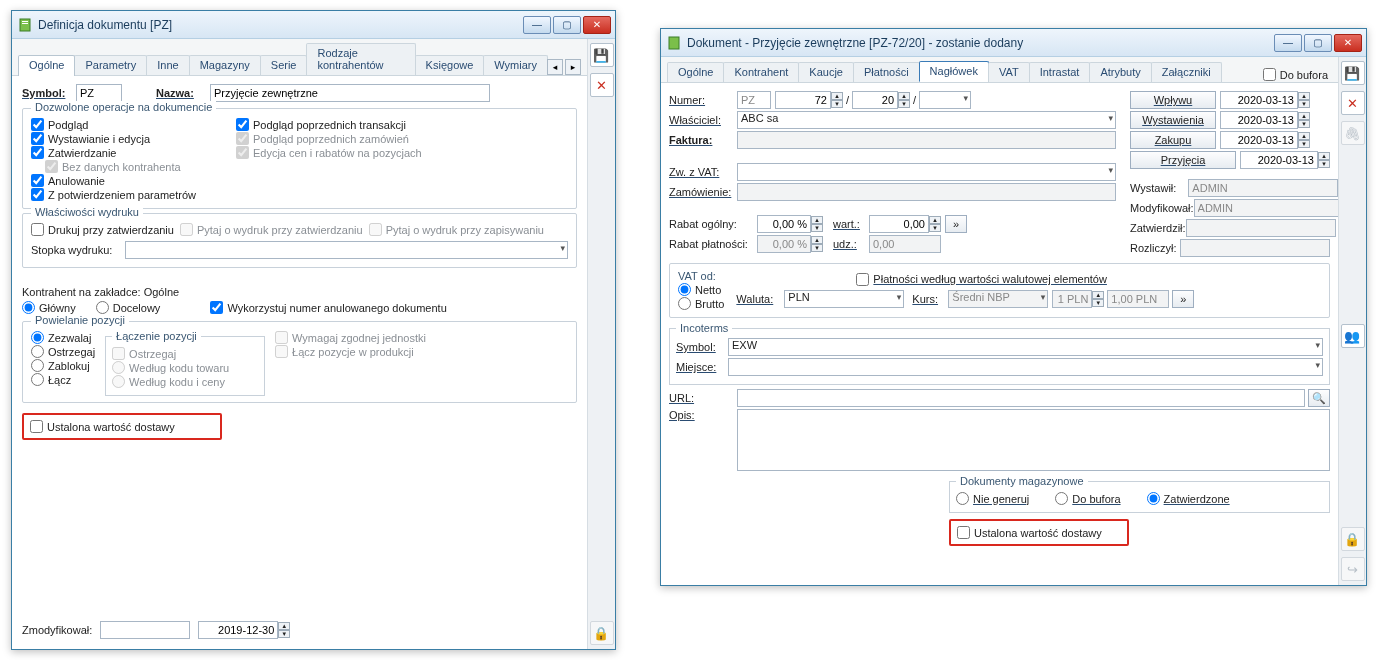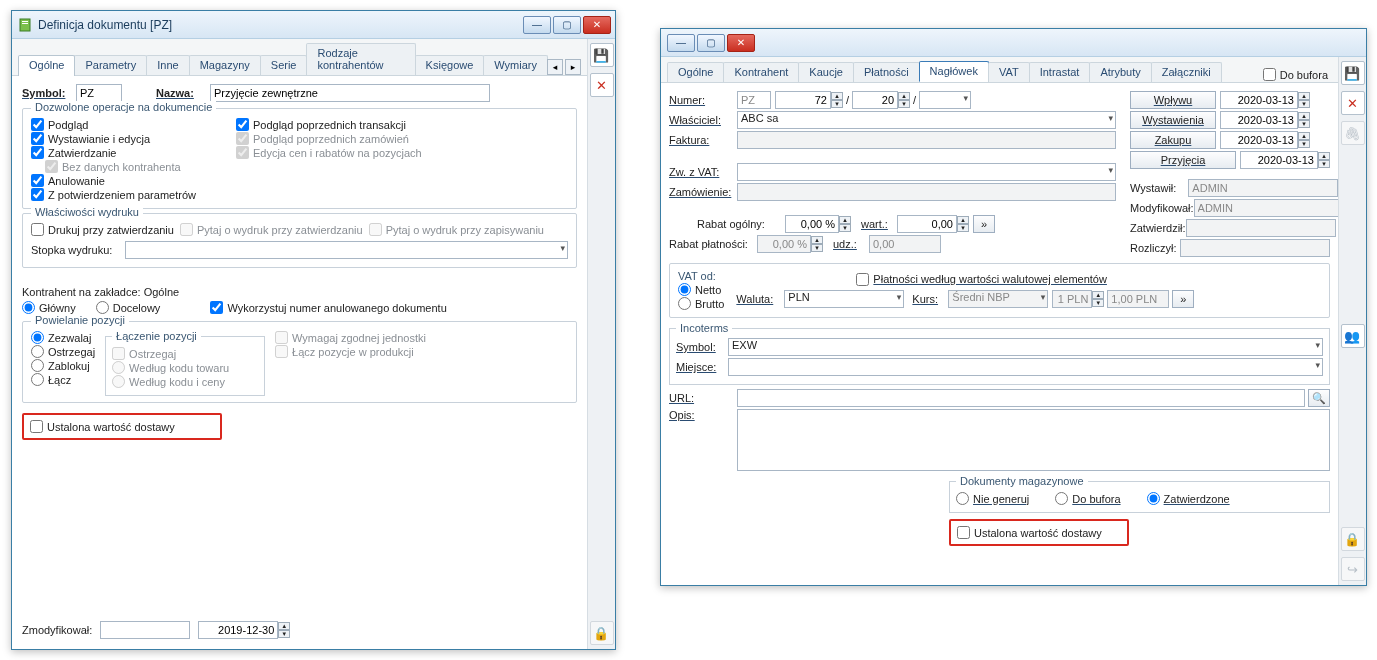--- a/index.html
+++ b/index.html
@@ -265,20 +265,26 @@
       <div class="ibtn">💾</div>
       <div class="ibtn close">✕</div>
       <div class="spacer"></div>
       <div class="ibtn dis">🔒</div>
     </div>
   </div>
 </div>
 
 <div class="window" style="left:660px; top:28px; width:707px; height:558px;">
   <div class="titlebar">
+    <div class="title">
+      <svg width="14" height="14">
+          <rect x="2" y="1" width="10" height="12" fill="#7bbf4a" stroke="#3a7d28"></rect>
+        </svg>
+      <span>Dokument - Przyjęcie zewnętrzne [PZ-72/20]  - zostanie dodany</span>
+    </div>
     <div class="ctrls">
       <div class="winbtn">—</div>
       <div class="winbtn">▢</div>
       <div class="winbtn close">✕</div>
     </div>
   </div>
   <div style="display:flex; height:calc(100% - 28px);">
     <div style="flex:1; display:flex; flex-direction:column;">
       <div class="tabstrip">
         <div class="tab">Ogólne</div>
@@ -321,32 +327,32 @@
                   </div>
                 </div>
               <span style="margin:0 3px;">/</span>
               <div class="select" style="width:52px;"></div>
             </div>
             <div class="form-row">
               <span class="underline" style="width:68px;">Właściciel:</span>
               <div class="select" style="flex:1;"><span style="padding-left:3px;">ABC sa</span></div>
             </div>
             <div class="form-row">
-              <span class="underline" style="width:68px;">Faktura:</span>
+              <span class="underline" style="width:68px;font-weight:bold;">Faktura:</span>
               <input class="field disabled" style="flex: 1 1 0%;">
             </div>
             <div class="form-row" style="margin-top:14px;">
               <span class="underline" style="width:68px;">Zw. z VAT:</span>
               <div class="select" style="flex:1;"></div>
             </div>
             <div class="form-row">
               <span class="underline" style="width:68px;">Zamówienie:</span>
               <input class="field disabled" style="flex: 1 1 0%;">
             </div>
-            <div class="form-row" style="margin-top:14px;margin-left:28px;">
+            <div class="form-row" style="margin-top:14px;">
               <span style="width:88px;">Rabat ogólny:</span>
               <div class="spin">
                   <input class="field" style="width: 54px;" value="0,00 %">
                   <div class="arrows">
                     <span>▴</span>
                     <span>▾</span>
                   </div>
                 </div>
               <span class="underline" style="margin-left:10px; width:36px;">wart.:</span>
               <div class="spin">

